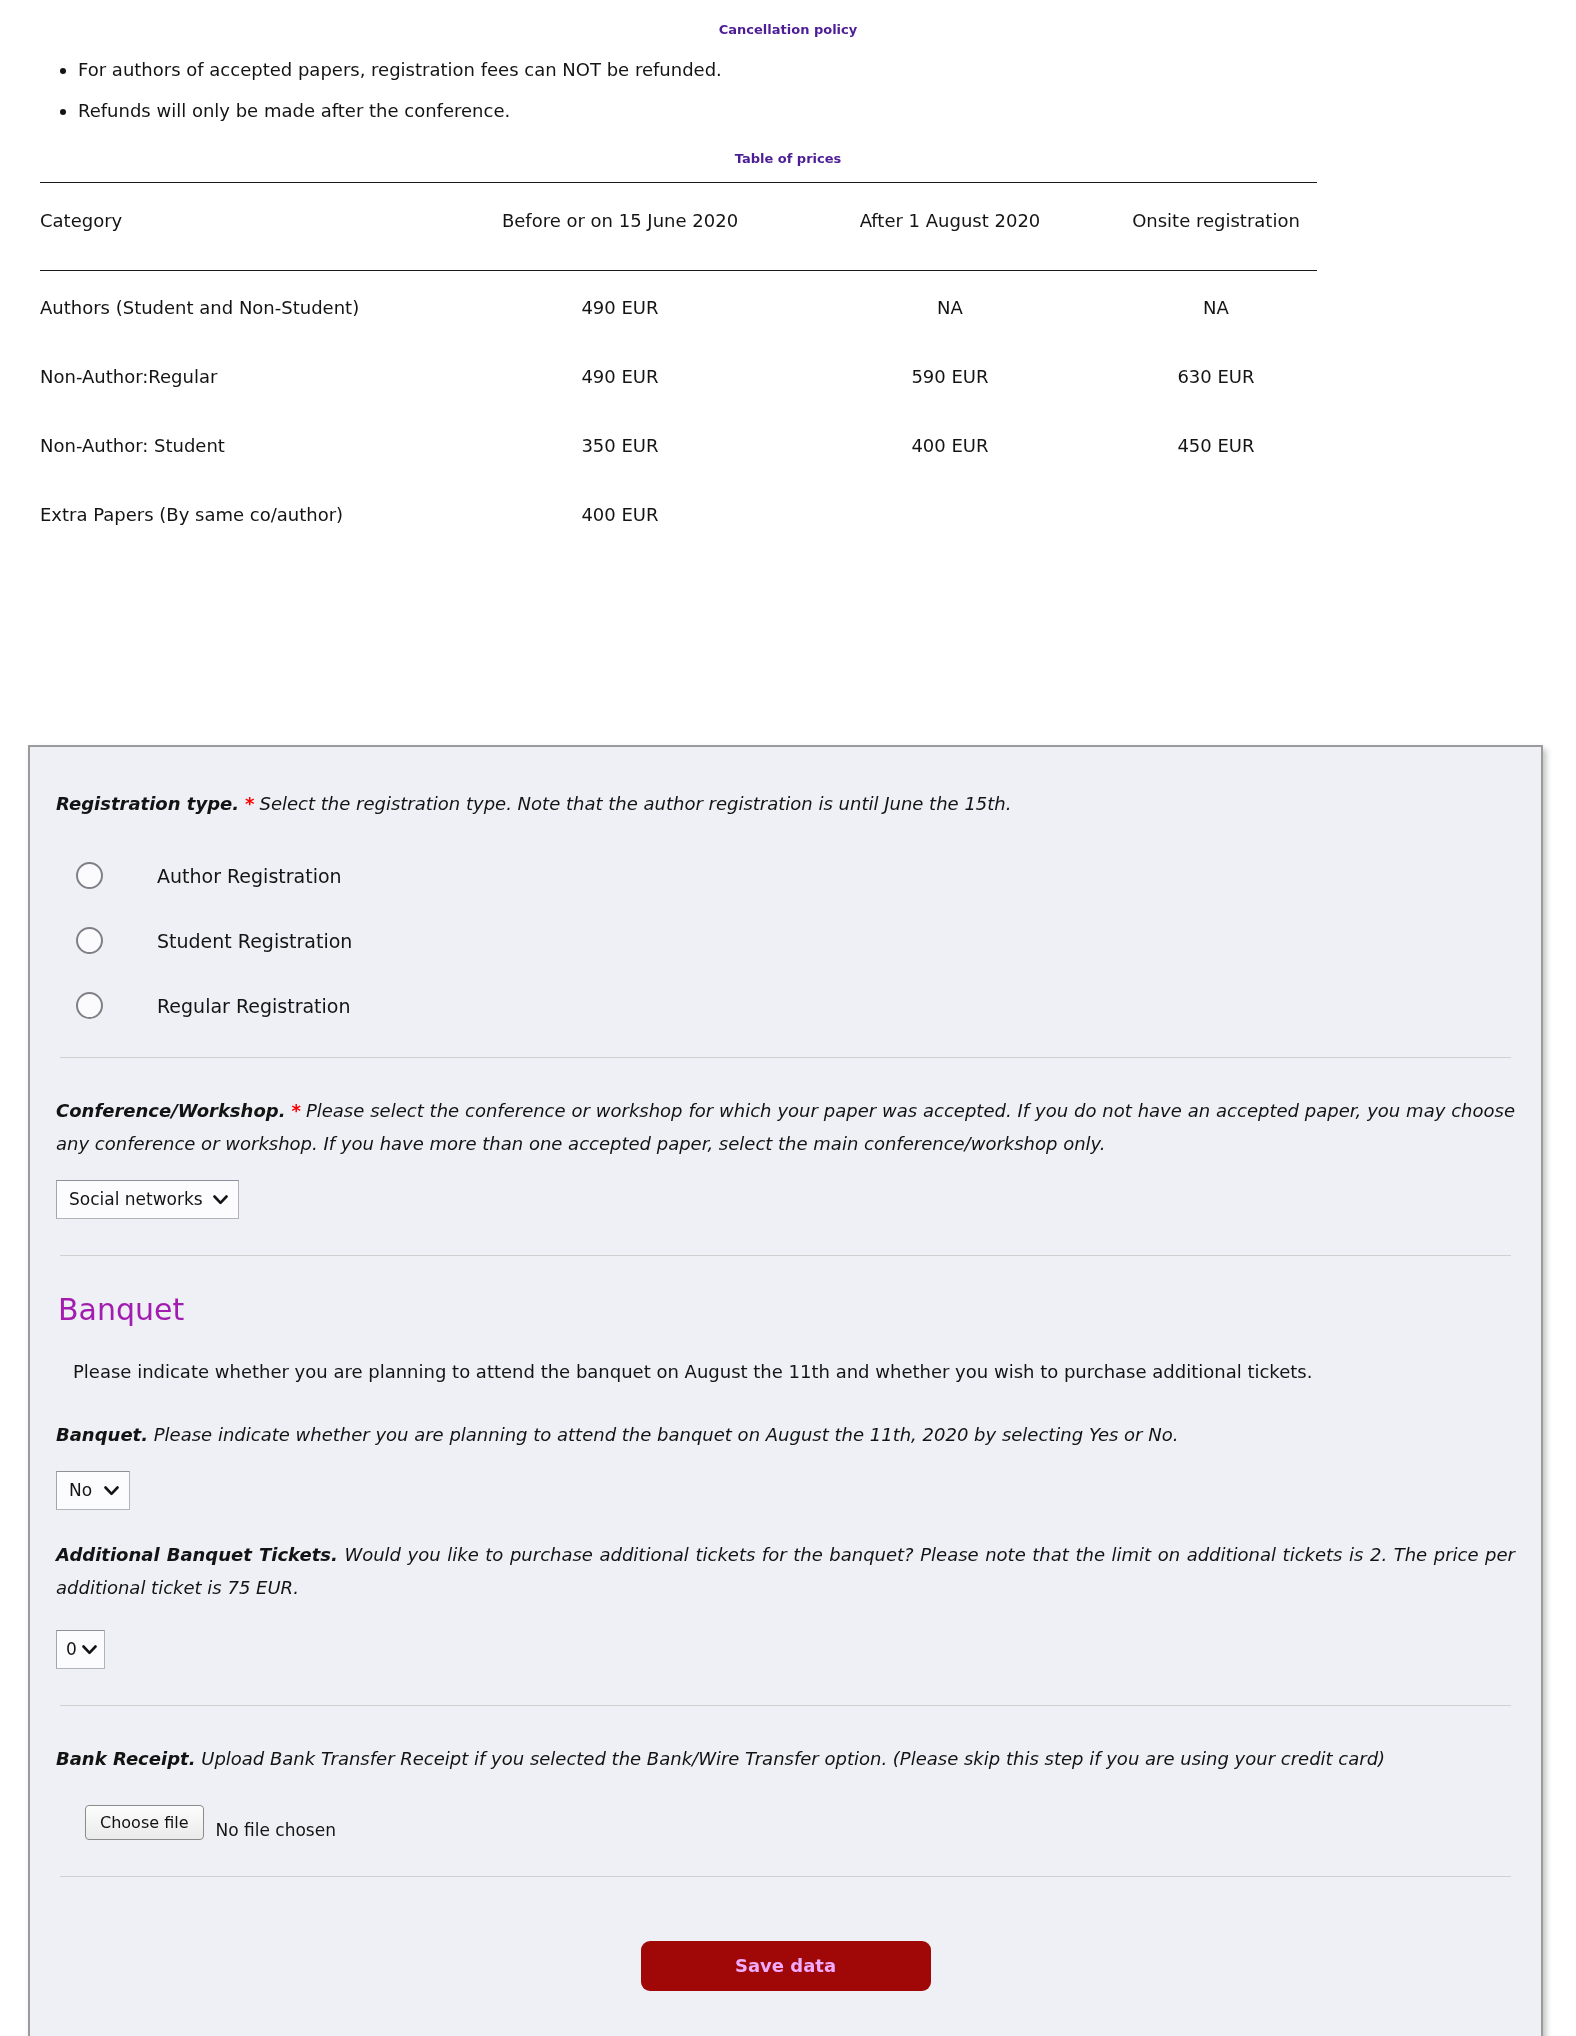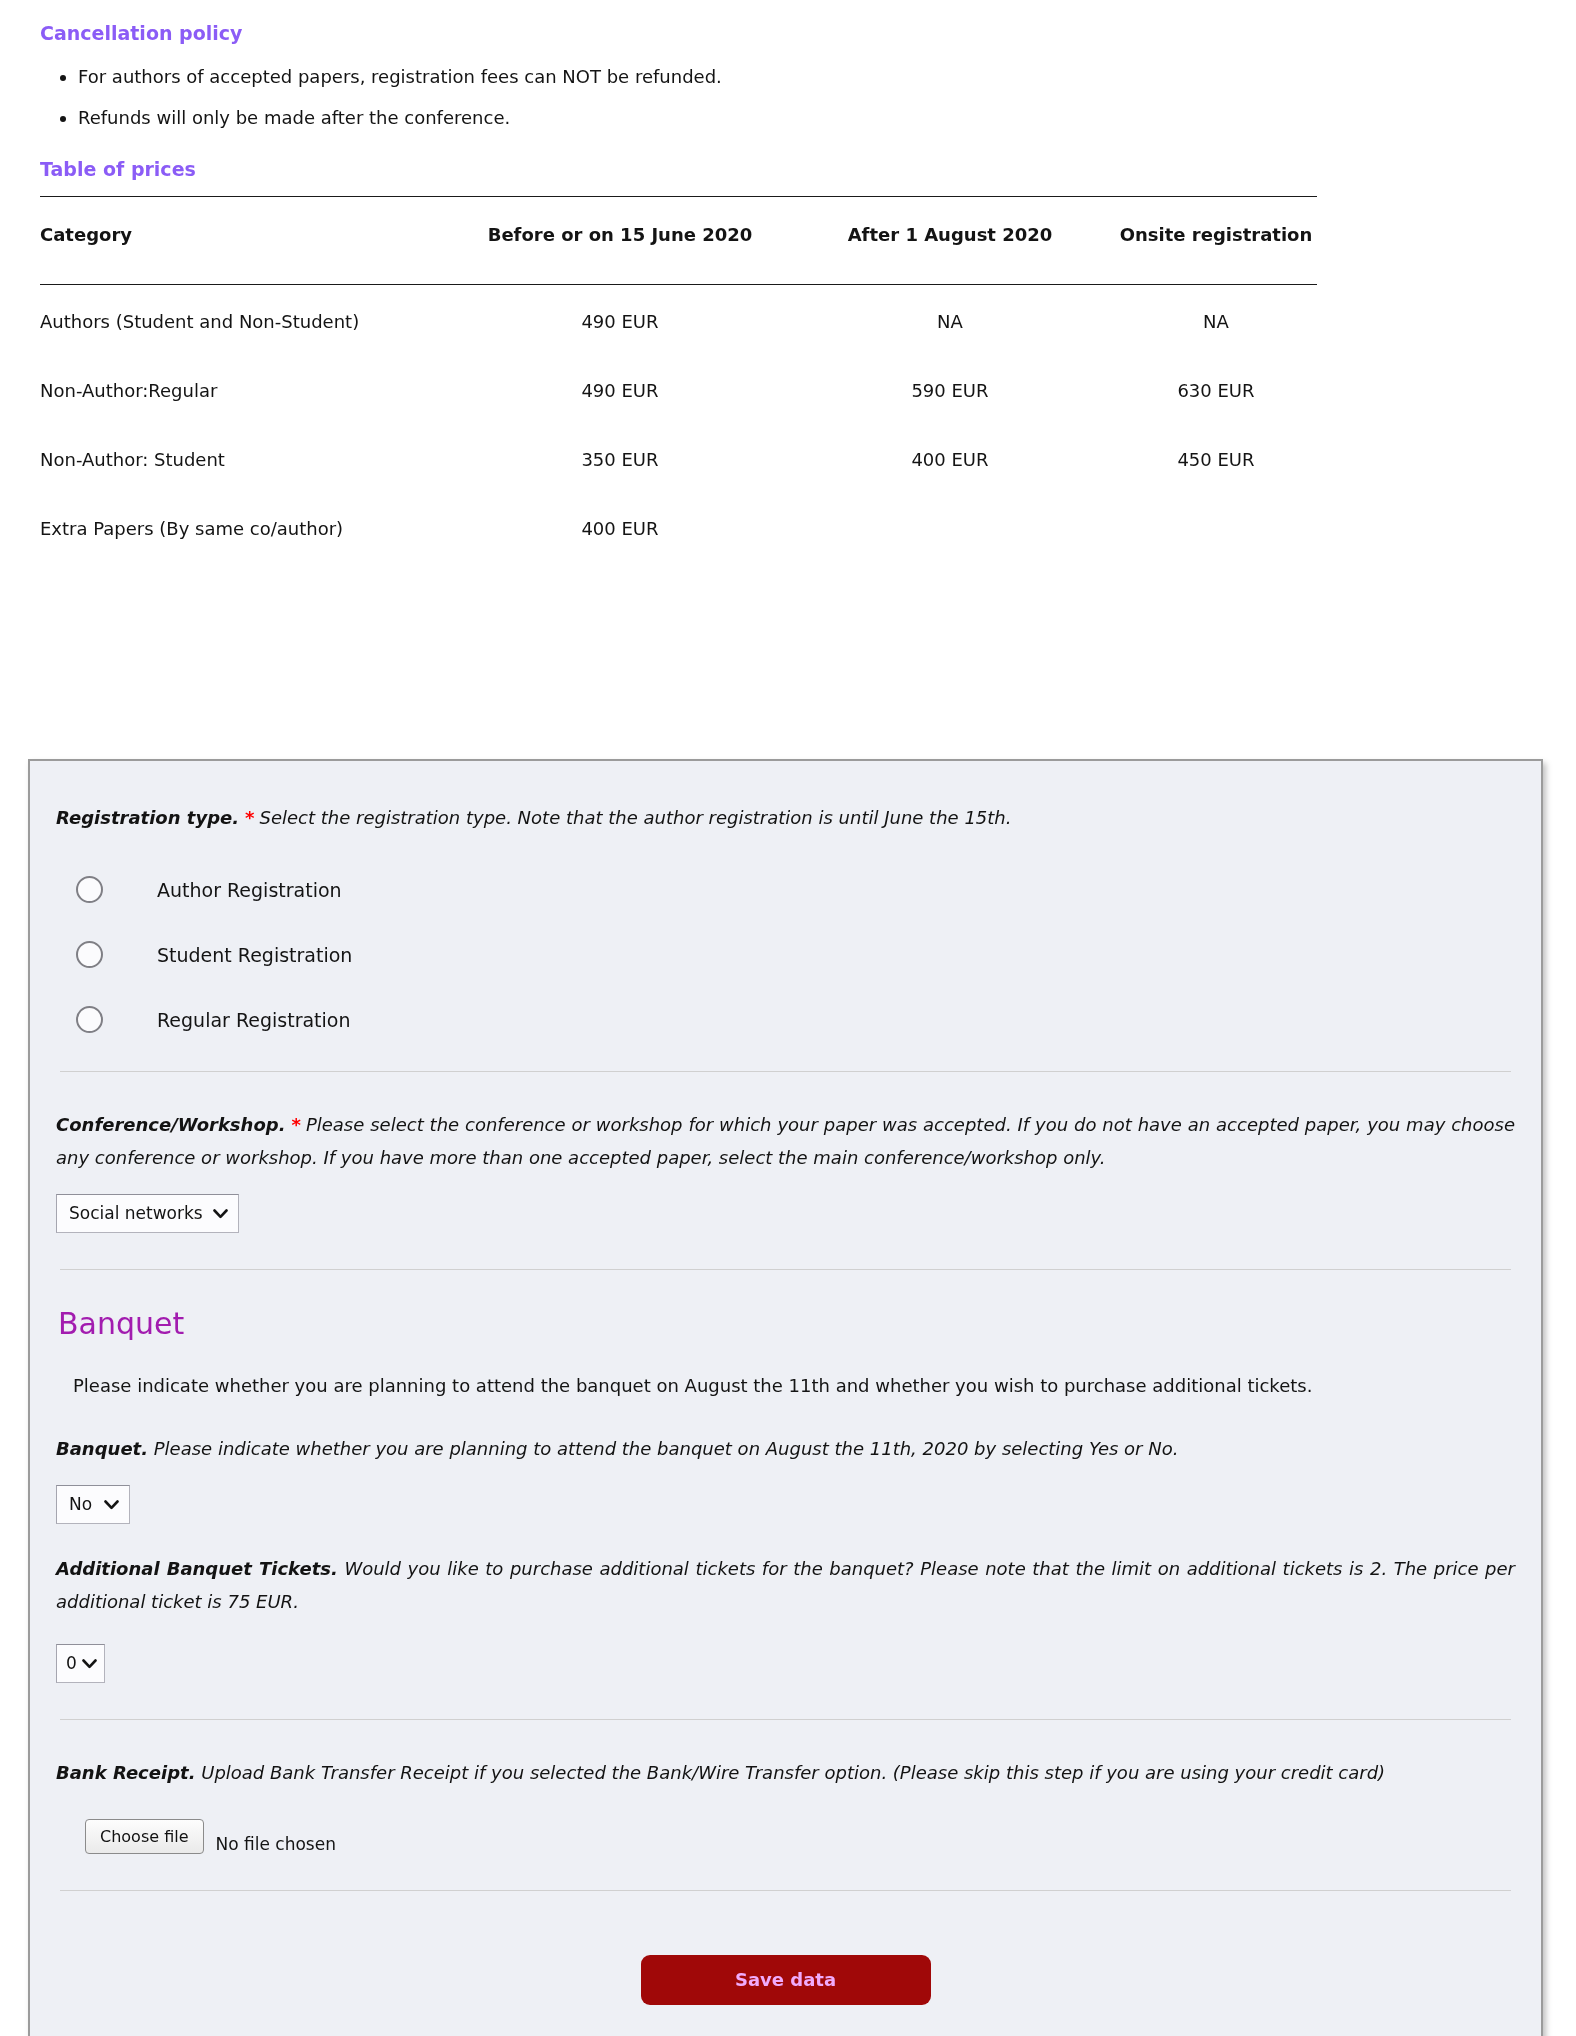--- a/index.html
+++ b/index.html
@@ -14,43 +14,44 @@
     width: 1576px;
     min-height: 2036px;
     background: #ffffff;
     color: #141414;
     font-family: "DejaVu Sans", "Liberation Sans", sans-serif;
   }
 
   
   .top-section { padding: 16px 40px 0 40px; }
   .sec-title {
-    font-size: 19px;
+    font-size: 13px;
     font-weight: bold;
     margin: 6px 0 10px 0;
-    color: #8b5cf6;
+    color: #4c1d95;
+    text-align: center;
   }
   ul.policy-list { margin: 22px 0 30px 0; padding-left: 38px; }
   ul.policy-list li { font-size: 18px; margin-bottom: 20px; }
 
   
   table.prices {
     border-collapse: collapse;
     table-layout: fixed;
     width: 1277px;
     margin-top: 16px;
   }
   table.prices col.c1 { width: 415px; }
   table.prices col.c2 { width: 330px; }
   table.prices col.c3 { width: 330px; }
   table.prices col.c4 { width: 202px; }
   table.prices th {
     border-top: 1px solid #1a1a1a;
     border-bottom: 1px solid #1a1a1a;
-    font-weight: bold;
+    font-weight: normal;
     font-size: 18px;
     padding: 27px 0 39px 0;
     text-align: center;
     white-space: nowrap;
   }
   table.prices th:first-child { text-align: left; }
   table.prices td {
     font-size: 18px;
     padding: 24px 0;
     text-align: center;

